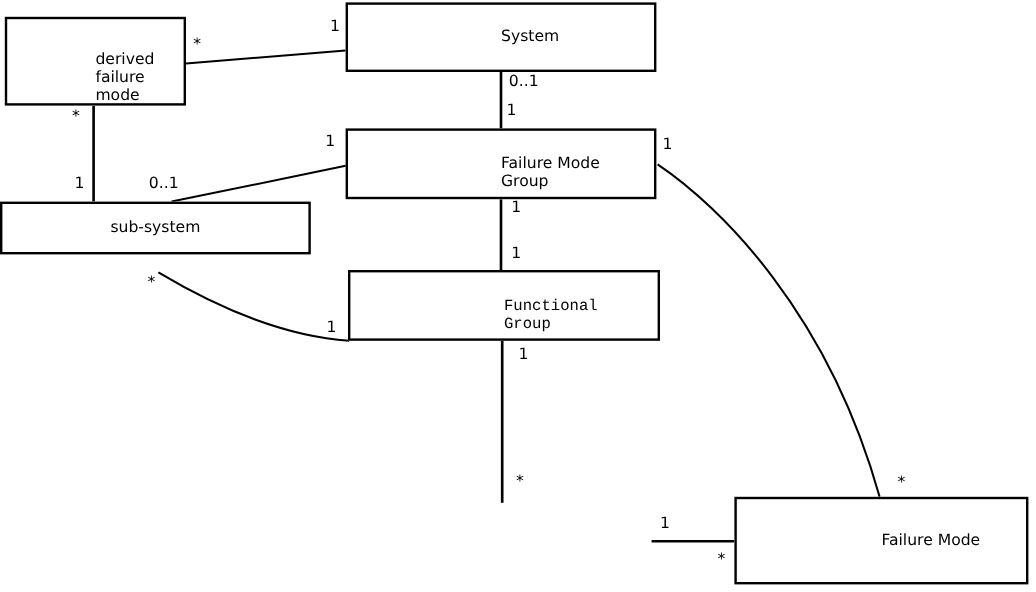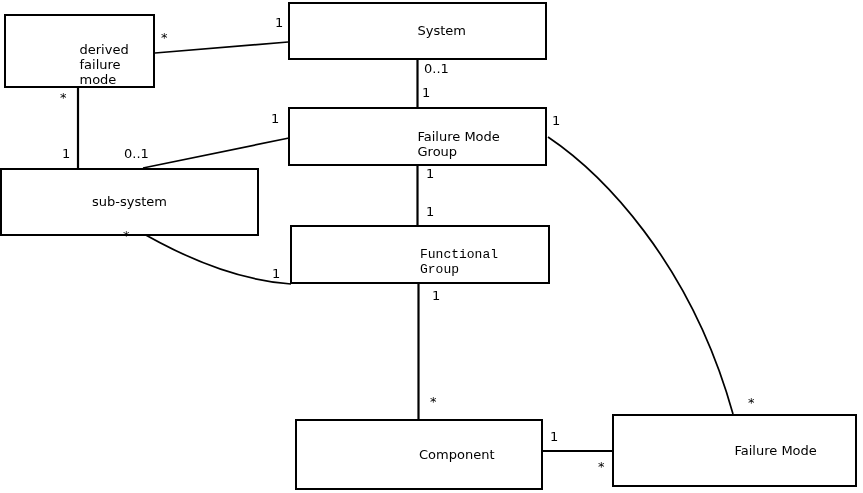--- a/index.html
+++ b/index.html
@@ -53,21 +53,21 @@
   .mult {
     position: absolute;
     font-size: 13px;
     line-height: 16px;
     white-space: nowrap;
   }
   
   #box-derived-failure-mode { left: 4px;   top: 14px;  width: 151px; height: 74px; }
   #box-system               { left: 288px; top: 2px;   width: 259px; height: 58px; }
   #box-failure-mode-group   { left: 288px; top: 107px; width: 259px; height: 59px; }
-  #box-sub-system           { left: 0px;   top: 168px; width: 259px; height: 68px; }
+  #box-sub-system           { left: 0px;   top: 168px; width: 259px; height: 44px; }
   #box-functional-group     { left: 290px; top: 225px; width: 260px; height: 59px; font-family: Liberation Mono, monospace; }
   #box-component            { left: 295px; top: 419px; width: 248px; height: 71px; }
   #box-failure-mode         { left: 612px; top: 414px; width: 245px; height: 73px; }
 </style>
 </head>
 <body>
 
 <div class="canvas">
 
   <svg class="edges" viewBox="0 0 863 493" xmlns="http://www.w3.org/2000/svg">
@@ -99,23 +99,20 @@
 
   <div class="box" id="box-sub-system">
     <span class="box-label center-x">sub-system</span>
   </div>
 
   <div class="box" id="box-functional-group">
     <span class="box-label">Functional
 Group</span>
   </div>
 
-  <div class="box" id="box-component">
-    <span class="box-label">Component</span>
-  </div>
 
   <div class="box" id="box-failure-mode">
     <span class="box-label">Failure Mode</span>
   </div>
 
   <span class="mult" style="left:275px; top:15px;">1</span>
   <span class="mult" style="left:161px; top:30px;">*</span>
 
   <span class="mult" style="left:424px; top:61px;">0..1</span>
   <span class="mult" style="left:422px; top:85px;">1</span>

